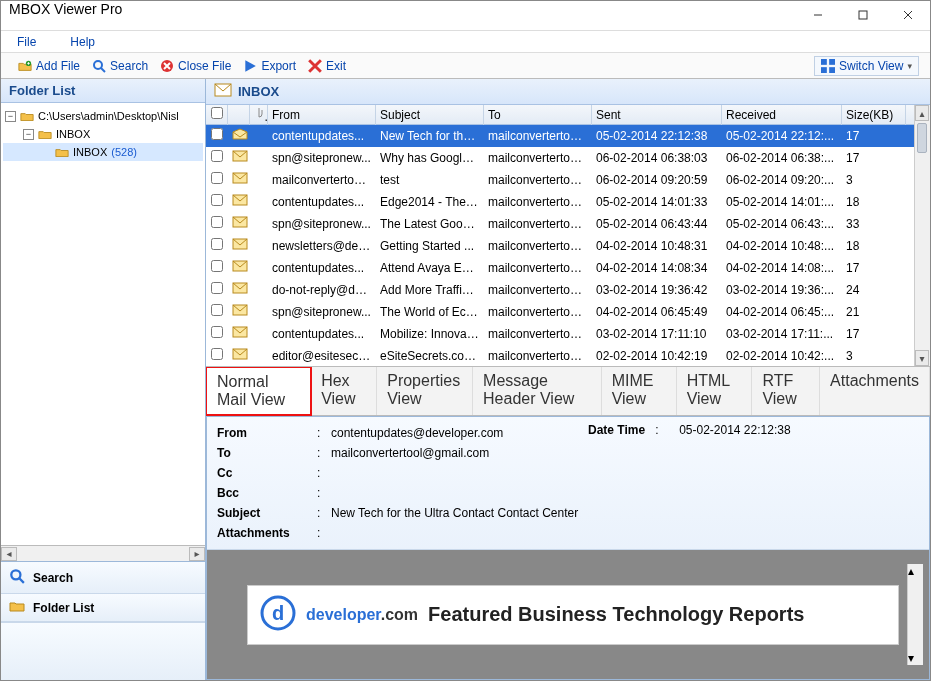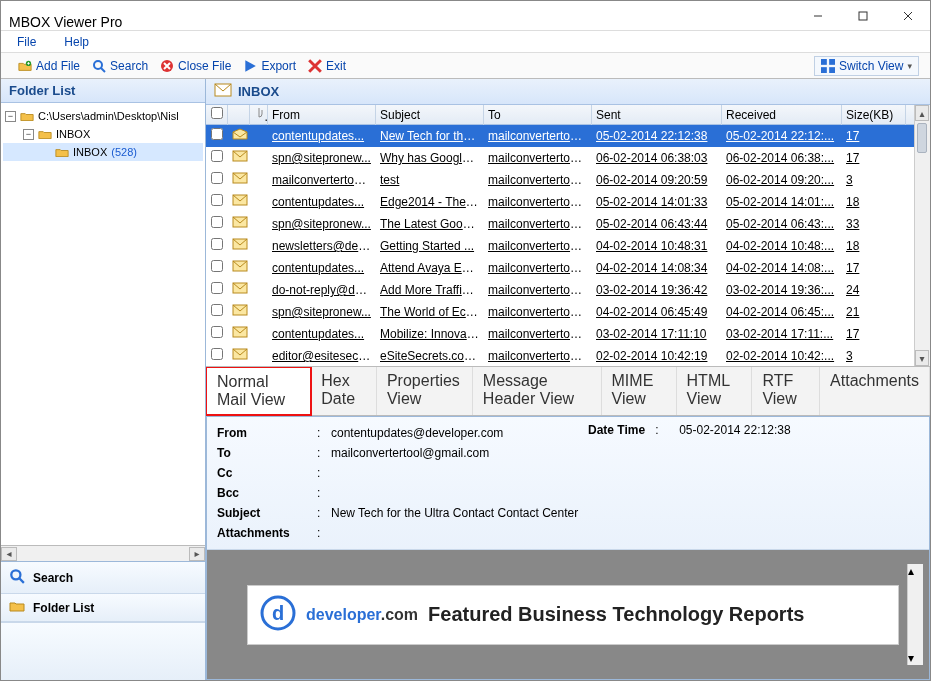--- a/index.html
+++ b/index.html
@@ -1,22 +1,22 @@
 <!DOCTYPE html>
 <html><head>
 <meta charset="utf-8">
 <style>
 * { box-sizing: border-box; margin: 0; padding: 0; }
 body { font-family: "Segoe UI", Tahoma, Arial, sans-serif; font-size: 12px; background: #fff; width: 931px; height: 681px; border: 1px solid #888; overflow: hidden; display: flex; flex-direction: column; }
-.titlebar { display: flex; align-items: flex-end; height: 30px; background: #fff; border-bottom: 1px solid #ddd; padding-left: 8px; }
+.titlebar { display: flex; align-items: flex-start; height: 30px; background: #fff; border-bottom: 1px solid #ddd; padding-left: 8px; }
 .titlebar .title { font-size: 14px; flex: 1; }
 .winbtns { display: flex; }
 .winbtn { width: 45px; height: 28px; display: flex; align-items: center; justify-content: center; color: #333; cursor: default; }
 .winbtn svg { width: 10px; height: 10px; }
-.menubar { display: flex; height: 22px; align-items: center; padding-left: 8px; gap: 12px; border-bottom: 1px solid #ddd; }
+.menubar { display: flex; height: 22px; align-items: center; padding-left: 8px; gap: 18px; border-bottom: 1px solid #ddd; }
 .menuitem { color: #0645ad; padding: 2px 8px; cursor: default; }
 .toolbar { display: flex; height: 26px; align-items: center; padding: 0 11px; border-bottom: 1px solid #bbb; background: #fafafa; }
 .tbtn { display: flex; align-items: center; gap: 4px; padding: 2px 6px; color: #0645ad; cursor: default; }
 .tbtn .ico { width: 14px; height: 14px; display: inline-flex; align-items: center; justify-content: center; }
 .tspacer { flex: 1; }
 .body { flex: 1; display: flex; overflow: hidden; }
 .leftpanel { width: 205px; display: flex; flex-direction: column; border-right: 1px solid #9cb8d9; background: #fff; }
 .folderhdr { background: linear-gradient(#e9f1fc,#d7e6fa); color: #1a4b8c; font-weight: bold; font-size: 13px; padding: 4px 8px; border-bottom: 1px solid #a9c2e3; }
 .tree { flex: 1; overflow: auto; padding: 4px 2px; white-space: nowrap; }
 .treerow { display: flex; align-items: center; height: 18px; padding-left: 2px; cursor: default; }
@@ -28,21 +28,21 @@
 .lscroll { height: 16px; border-top: 1px solid #bbb; background: #f0f0f0; display: flex; align-items: center; }
 .lscroll .arrow { width: 16px; height: 14px; border: 1px solid #bbb; background: #eaeaea; display: flex; align-items: center; justify-content: center; font-size: 10px; color: #555; }
 .leftbtns { border-top: 1px solid #9cb8d9; }
 .leftbtn { display: flex; align-items: center; gap: 8px; padding: 6px 8px; background: linear-gradient(#f7fbff,#e6eff9); border-bottom: 1px solid #c9d8ea; cursor: default; }
 .rightpanel { flex: 1; display: flex; flex-direction: column; overflow: hidden; }
 .inboxbar { background: linear-gradient(#e9f1fc,#d7e6fa); color: #1a4b8c; font-weight: bold; font-size: 13px; padding: 4px 8px; border-bottom: 1px solid #a9c2e3; display: flex; align-items: center; gap: 6px; }
 .gridwrap { position: relative; height: 262px; border-bottom: 1px solid #bbb; overflow: hidden; display: flex; }
 .grid { flex: 1; overflow: hidden; }
 .ghdr { display: flex; background: linear-gradient(#f4f7fb,#e3ebf5); border-bottom: 1px solid #a9c2e3; height: 20px; position: sticky; top: 0; }
 .gcell { border-right: 1px solid #c5d4e6; padding: 2px 4px; font-size: 12px; overflow: hidden; white-space: nowrap; text-overflow: ellipsis; height: 20px; line-height: 16px; }
-.grow { display: flex; height: 22px; align-items: center; text-decoration: underline; }
+.grow { display: flex; height: 22px; align-items: center; }
 .grow .gcell { border-right: 1px solid transparent; }
 .grow.sel { background: #2a6fd6; color: #fff; }
 .grow.sel .gcell { color: #fff; }
 .chkcol { width: 22px; text-align: center; }
 .iconcol { width: 22px; text-align: center; }
 .attcol { width: 18px; }
 .fromcol { width: 108px; }
 .subjcol { width: 108px; }
 .tocol { width: 108px; }
 .sentcol { width: 130px; }
@@ -395,21 +395,21 @@
       </div>
       <div class="vsb">
         <div class="arrow top">▴</div>
         <div class="thumb" style="top:18px;height:30px;"></div>
         <div class="arrow bot">▾</div>
       </div>
     </div>
 
     <div class="tabs">
       <div class="tab active">Normal Mail View</div>
-      <div class="tab">Hex Date</div>
+      <div class="tab">Hex View</div>
       <div class="tab">Properties View</div>
       <div class="tab">Message Header View</div>
       <div class="tab">MIME View</div>
       <div class="tab">HTML View</div>
       <div class="tab">RTF View</div>
       <div class="tab">Attachments</div>
     </div>
 
     <div class="preview">
       <div class="pvtop">

